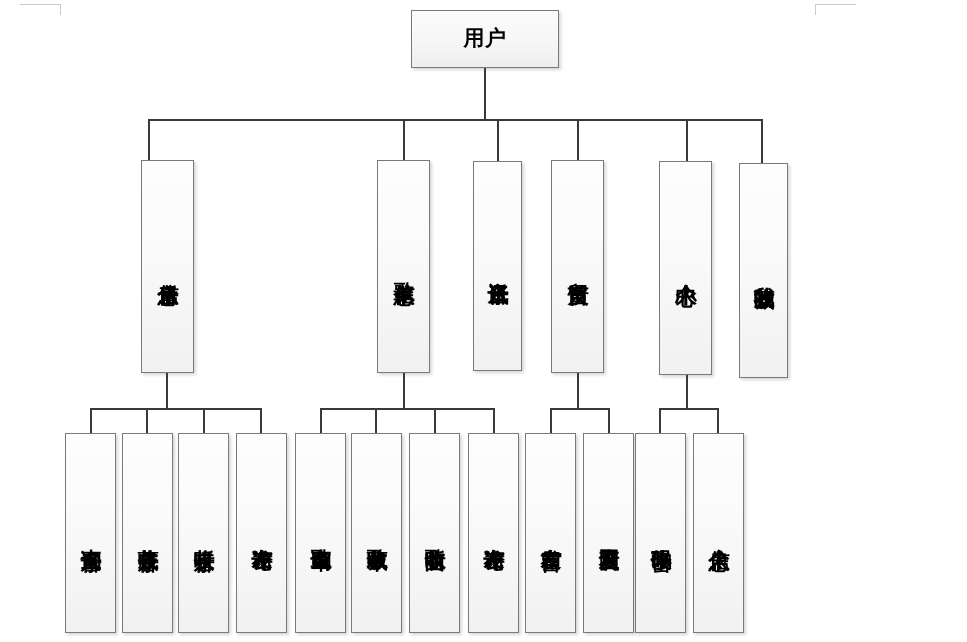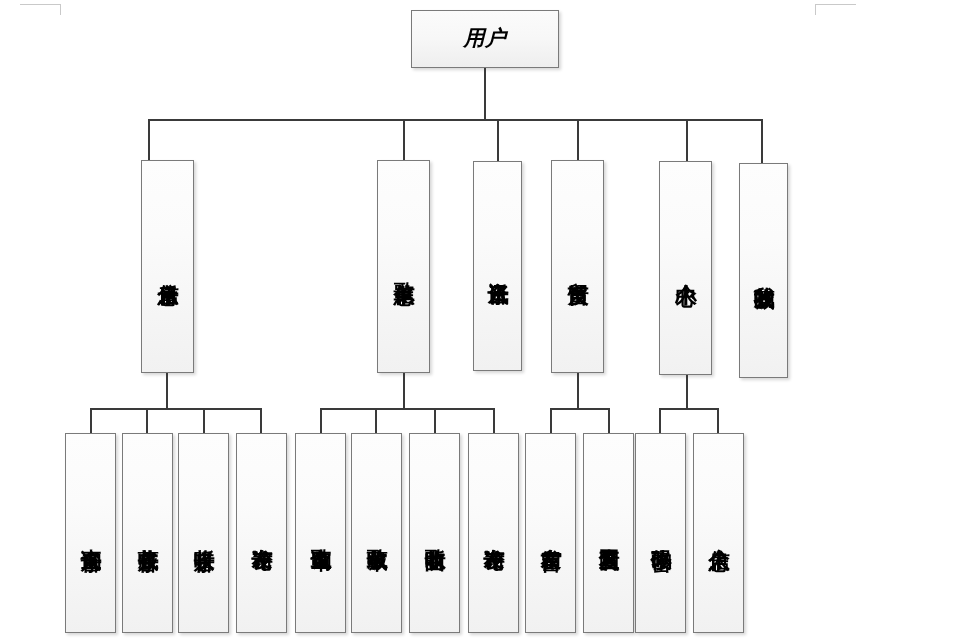--- a/index.html
+++ b/index.html
@@ -67,21 +67,20 @@
     text-align: center;
   }
 
   
   .node.root {
     background: linear-gradient(to bottom, #fbfbfb 0%, #f7f7f7 50%, #eeeeee 100%);
   }
   .node.root .label {
     writing-mode: horizontal-tb;
     font-size: 21px;
-    font-style: italic;
   }
 
   
   .node.vert .label {
     writing-mode: vertical-rl;
     text-orientation: upright;
   }
   .node.lvl2 .label { font-size: 21px; }
   .node.lvl3 .label { font-size: 21px; }
 </style>

